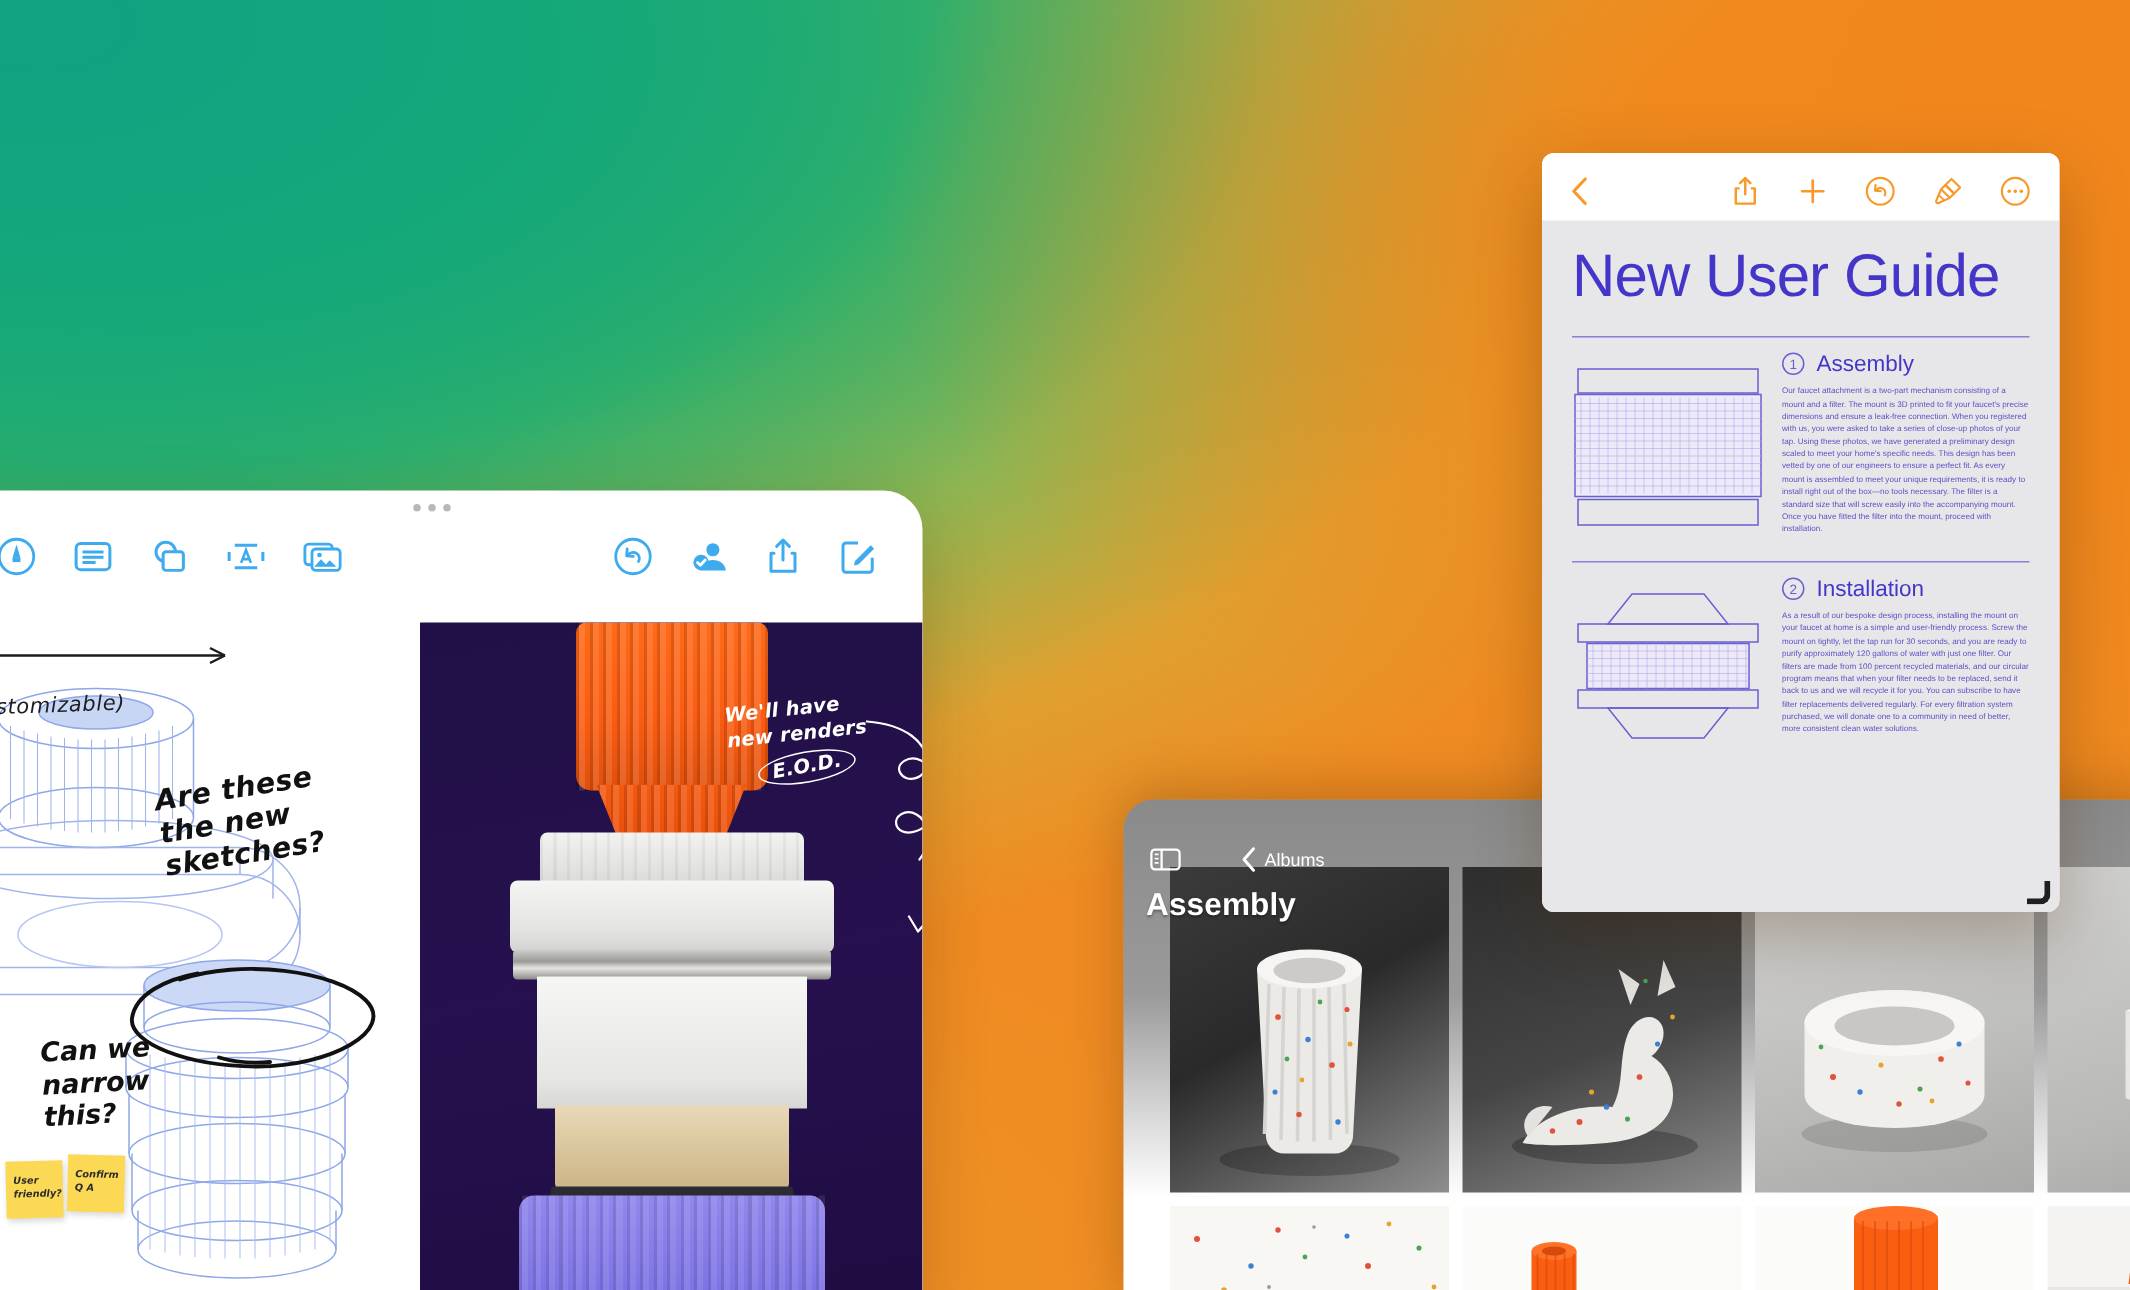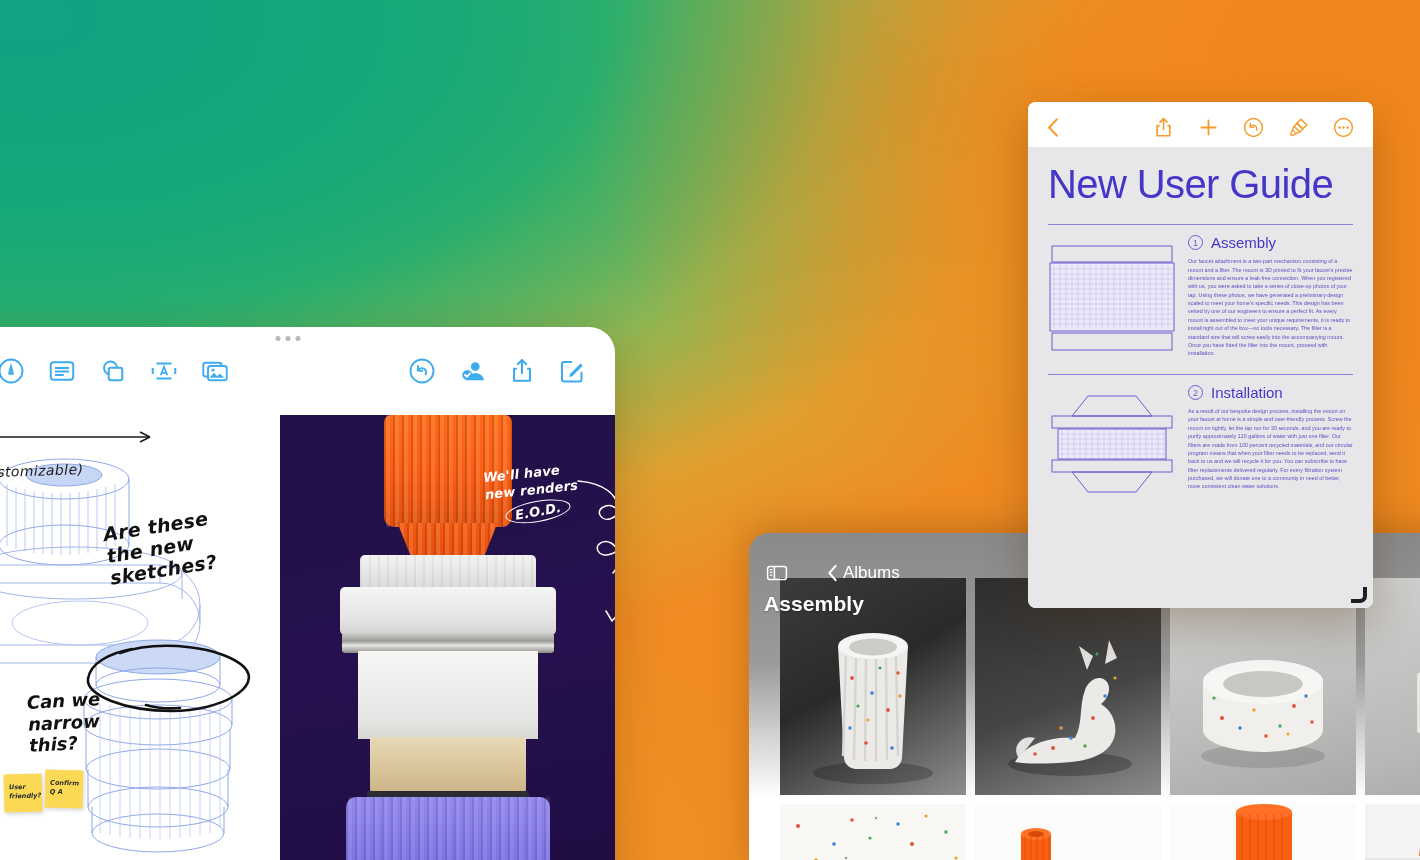--- a/index.html
+++ b/index.html
@@ -134,21 +134,21 @@
     border-radius: 20px 20px 0 0; overflow: hidden;
     background: linear-gradient(180deg, #8a8a8a 0%, #9a9a9a 38%, #d8d8d8 62%, #ffffff 78%, #ffffff 100%);
     box-shadow: 0 -6px 34px rgba(60,30,0,0.25);
   }
   #photos-navbar {
     position: absolute; top: 0; left: 0; right: 0; height: 58px;
     display: flex; align-items: center; padding: 22px 0 0 16px; gap: 12px;
   }
   #photos-navbar .np-ico { width: 24px; height: 24px; color: #fff; }
   #photos-navbar .np-ico svg { width: 100%; height: 100%; display:block; }
-  #albums-back { display: flex; align-items: center; gap: 5px; color: #fff; font-size: 17px; margin-left: 26px; }
+  #albums-back { display: flex; align-items: center; gap: 5px; color: #fff; font-size: 12px; margin-left: 26px; }
   #albums-back .chev { width: 11px; height: 18px; }
   #recents-title {
     position: absolute; left: 15px; top: 59px; color: #fff;
     font-size: 21px; font-weight: 700; letter-spacing: .1px; z-index: 4;
     text-shadow: 0 1px 2px rgba(0,0,0,.35);
   }
   #photo-grid {
     position: absolute; top: 45px; left: 31px; right: 0; bottom: 0;
     display: grid; grid-template-columns: repeat(4, 186px); gap: 9px;
   }

